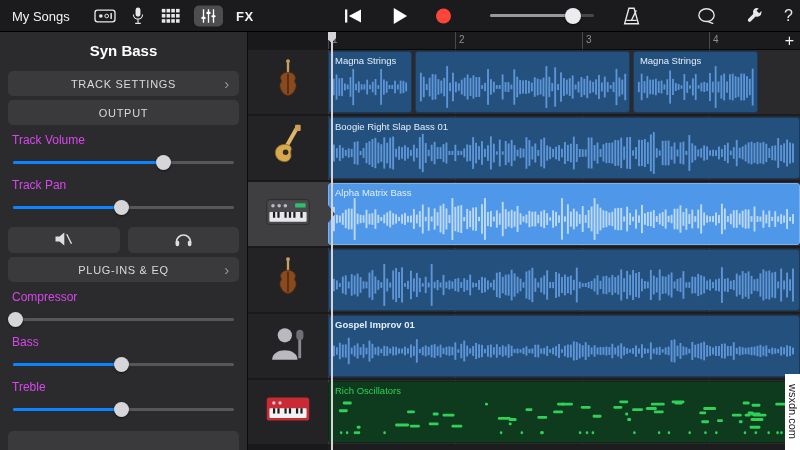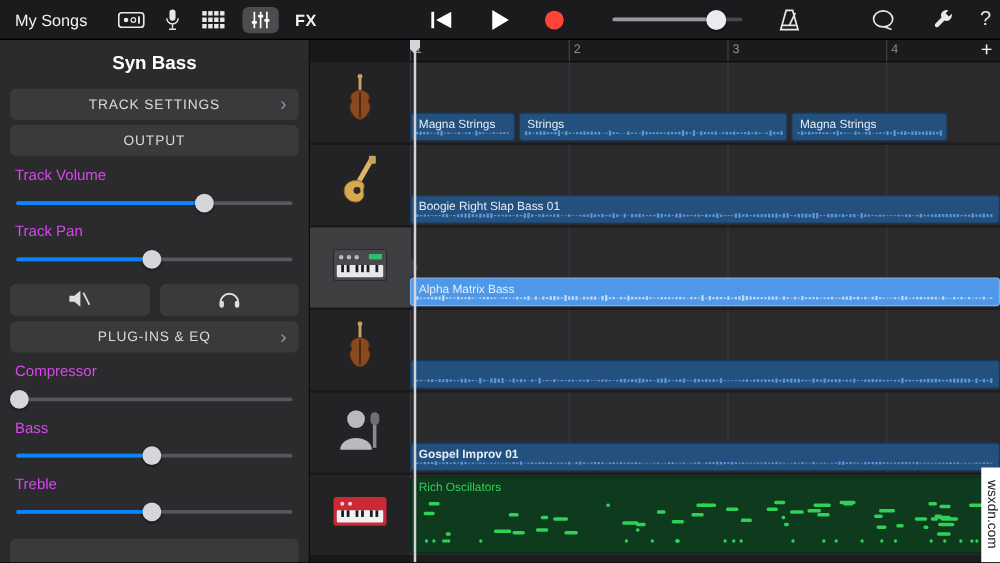--- a/index.html
+++ b/index.html
@@ -45,21 +45,21 @@
   
   .timeline{position:absolute;left:328px;top:32px;right:0;bottom:0;background:#1d1d1f;overflow:hidden;}
   .ruler{position:relative;height:18px;background:#1b1b1d;border-bottom:1px solid #0a0a0b;
          background-image:linear-gradient(90deg,#4a4a4e 1px,transparent 1px);background-size:127px 100%;}
   .ruler-mark{position:absolute;top:2px;color:#8e8e93;font-size:10px;}
   .add-btn{position:absolute;right:6px;top:0;color:#f4f4f6;font-size:16px;line-height:18px;cursor:pointer;}
   .rows{position:absolute;left:0;right:0;top:18px;bottom:0;}
   .track-row{position:relative;height:64px;margin-bottom:2px;background-color:#2a2a2d;
              background-image:linear-gradient(90deg,#3c3c40 1px,transparent 1px);background-size:127px 100%;}
   .region{position:absolute;top:1px;bottom:1px;border-radius:3px;overflow:hidden;cursor:pointer;}
-  .region.audio{background:#24507d;border:1px solid #173a5e;margin-top:39px;}
+  .region.audio{background:#24507d;border:1px solid #173a5e;}
   .region.audio.sel{background:#4f97e8;border:1px solid #79b4f2;}
   .region.midi{background:#0e3a1e;border:1px solid #0a2c16;}
   .region-label{font-size:9.5px;color:#e2eefb;padding:3px 0 0 6px;white-space:nowrap;overflow:hidden;}
   .region.midi .region-label{color:#2fd158;}
   .wave{position:absolute;left:2px;right:2px;top:13px;bottom:3px;pointer-events:none;}
   .wave svg{display:block;width:100%;height:100%;}
   .playhead{position:absolute;left:-1px;top:0;bottom:0;width:10px;z-index:10;pointer-events:none;}
   .ph-head{position:absolute;left:0;top:0;width:9px;height:11px;background:#d4d4d8;
            clip-path:polygon(0 0,100% 0,100% 55%,50% 100%,0 55%);}
   .ph-line{position:absolute;left:4px;top:9px;bottom:0;width:1.5px;background:#d4d4d8;}
@@ -370,21 +370,20 @@
                 <rect x="65" y="18.1" width="1.9" height="3.7" fill="#5d96d8"></rect>
                 <rect x="68" y="14.3" width="1.9" height="11.4" fill="#5d96d8"></rect>
                 <rect x="71" y="17.7" width="1.9" height="4.5" fill="#5d96d8"></rect>
                 <rect x="74" y="14.2" width="1.9" height="11.7" fill="#5d96d8"></rect>
                 <rect x="77" y="14.4" width="1.9" height="11.2" fill="#5d96d8"></rect>
                 <rect x="80" y="15.9" width="1.9" height="8.1" fill="#5d96d8"></rect>
               </svg>
             </div>
           </div>
           <div class="region audio" style="left: 18.4%; width: 45.6%;">
-            <div class="region-label">Strings</div>
             <div class="wave">
               <svg viewBox="0 0 215 40" preserveAspectRatio="none">
                 <rect x="2" y="7.0" width="1.9" height="26.1" fill="#5d96d8"></rect>
                 <rect x="5" y="10.7" width="1.9" height="18.6" fill="#5d96d8"></rect>
                 <rect x="8" y="17.2" width="1.9" height="5.6" fill="#5d96d8"></rect>
                 <rect x="11" y="11.6" width="1.9" height="16.9" fill="#5d96d8"></rect>
                 <rect x="14" y="8.2" width="1.9" height="23.5" fill="#5d96d8"></rect>
                 <rect x="17" y="8.6" width="1.9" height="22.7" fill="#5d96d8"></rect>
                 <rect x="20" y="12.9" width="1.9" height="14.1" fill="#5d96d8"></rect>
                 <rect x="23" y="14.1" width="1.9" height="11.7" fill="#5d96d8"></rect>

